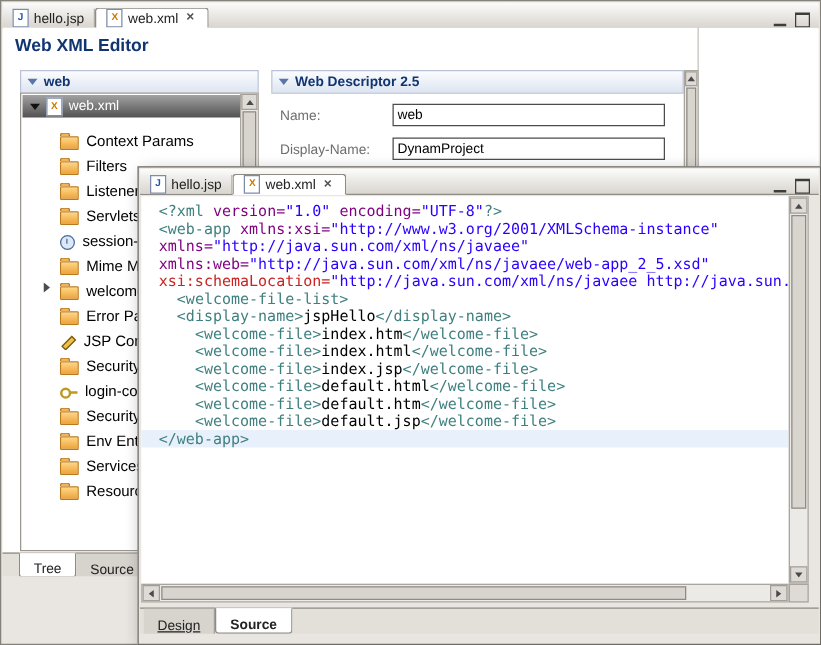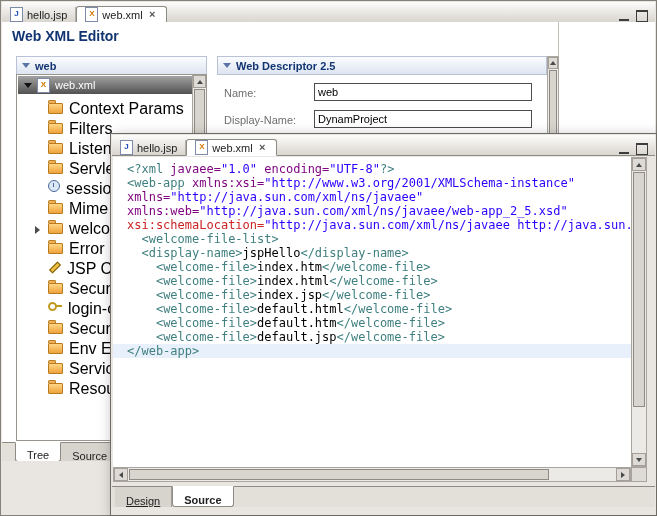--- a/index.html
+++ b/index.html
@@ -55,22 +55,22 @@
   .bg-window{position:absolute;left:0;top:0;width:657px;height:516px;background:#e9e6e1;border:1px solid #84807a;box-sizing:border-box;}
   .bg-content{position:absolute;left:1px;top:21px;right:1px;height:420px;background:#fff;}
   .page-title{position:absolute;left:10px;top:6px;margin:0;font-size:14px;font-weight:bold;color:#123572;}
   .editor-edge{position:absolute;left:556px;top:0;width:1px;height:420px;background:#c5c1ba;}
 
   .tree-panel{position:absolute;left:14px;top:34px;width:191px;height:385px;}
   .tree-box{position:absolute;left:0;right:0;top:18px;bottom:0;border:1px solid #9a968f;background:#fff;}
   .tree-root{position:absolute;left:1px;right:13px;top:1px;height:18px;display:flex;align-items:center;gap:5px;
       padding-left:6px;background:linear-gradient(180deg,#a2a2a2,#525252);color:#fff;font-size:11px;}
   .tree-items{position:absolute;left:1px;right:13px;top:25px;bottom:1px;overflow:hidden;}
-  .tree-item{position:relative;height:20px;display:flex;align-items:flex-start;gap:6px;padding-left:30px;
-      font-size:16px;color:#000;white-space:nowrap;overflow:hidden;}
+  .tree-item{position:relative;height:20px;display:flex;align-items:flex-end;gap:6px;padding-left:30px;
+      font-size:12px;color:#000;white-space:nowrap;overflow:hidden;}
   .tree-item .twisty-right{position:absolute;left:17px;top:6px;}
   .tree-scroll{position:absolute;right:0;top:0;bottom:0;width:13px;background:#edebe8;border-left:1px solid #aaa69f;}
 
   
   .sb-btn{position:absolute;left:0;right:0;height:13px;background:#dedbd6;border:1px solid #a39f98;
       display:flex;align-items:center;justify-content:center;box-sizing:border-box;}
   .arr-up{width:0;height:0;border-left:3px solid transparent;border-right:3px solid transparent;border-bottom:4px solid #4a4a4a;}
   .arr-dn{width:0;height:0;border-left:3px solid transparent;border-right:3px solid transparent;border-top:4px solid #4a4a4a;}
   .arr-lf{width:0;height:0;border-top:3px solid transparent;border-bottom:3px solid transparent;border-right:4px solid #4a4a4a;}
   .arr-rt{width:0;height:0;border-top:3px solid transparent;border-bottom:3px solid transparent;border-left:4px solid #4a4a4a;}
@@ -272,21 +272,21 @@
         <span class="tab-label">web.xml</span>
         <span class="close"></span>
       </div>
       <div class="winbtns">
         <span class="wbtn min"></span>
         <span class="wbtn max"></span>
       </div>
     </div>
 
     <div class="code-area">
-        <div class="code-line"><span class="tok-pi">&lt;?xml </span><span class="tok-attr">javaee=</span><span class="tok-val">"1.0"</span><span class="tok-plain"> </span><span class="tok-attr">encoding=</span><span class="tok-val">"UTF-8"</span><span class="tok-pi">?&gt;</span></div>
+        <div class="code-line"><span class="tok-pi">&lt;?xml </span><span class="tok-attr">version=</span><span class="tok-val">"1.0"</span><span class="tok-plain"> </span><span class="tok-attr">encoding=</span><span class="tok-val">"UTF-8"</span><span class="tok-pi">?&gt;</span></div>
         <div class="code-line"><span class="tok-tag">&lt;web-app </span><span class="tok-attr">xmlns:xsi=</span><span class="tok-val">"http://www.w3.org/2001/XMLSchema-instance"</span></div>
         <div class="code-line"><span class="tok-attr">xmlns=</span><span class="tok-val">"http://java.sun.com/xml/ns/javaee"</span></div>
         <div class="code-line"><span class="tok-attr">xmlns:web=</span><span class="tok-val">"http://java.sun.com/xml/ns/javaee/web-app_2_5.xsd"</span></div>
         <div class="code-line"><span class="tok-attr2">xsi:schemaLocation=</span><span class="tok-val">"http://java.sun.com/xml/ns/javaee http://java.sun.com/xml/ns/javaee/web-app_2_5.xsd"</span></div>
         <div class="code-line"><span class="tok-plain">  </span><span class="tok-tag">&lt;welcome-file-list&gt;</span></div>
         <div class="code-line"><span class="tok-plain">  </span><span class="tok-tag">&lt;display-name&gt;</span><span class="tok-text">jspHello</span><span class="tok-tag">&lt;/display-name&gt;</span></div>
         <div class="code-line"><span class="tok-plain">    </span><span class="tok-tag">&lt;welcome-file&gt;</span><span class="tok-text">index.htm</span><span class="tok-tag">&lt;/welcome-file&gt;</span></div>
         <div class="code-line"><span class="tok-plain">    </span><span class="tok-tag">&lt;welcome-file&gt;</span><span class="tok-text">index.html</span><span class="tok-tag">&lt;/welcome-file&gt;</span></div>
         <div class="code-line"><span class="tok-plain">    </span><span class="tok-tag">&lt;welcome-file&gt;</span><span class="tok-text">index.jsp</span><span class="tok-tag">&lt;/welcome-file&gt;</span></div>
         <div class="code-line"><span class="tok-plain">    </span><span class="tok-tag">&lt;welcome-file&gt;</span><span class="tok-text">default.html</span><span class="tok-tag">&lt;/welcome-file&gt;</span></div>

